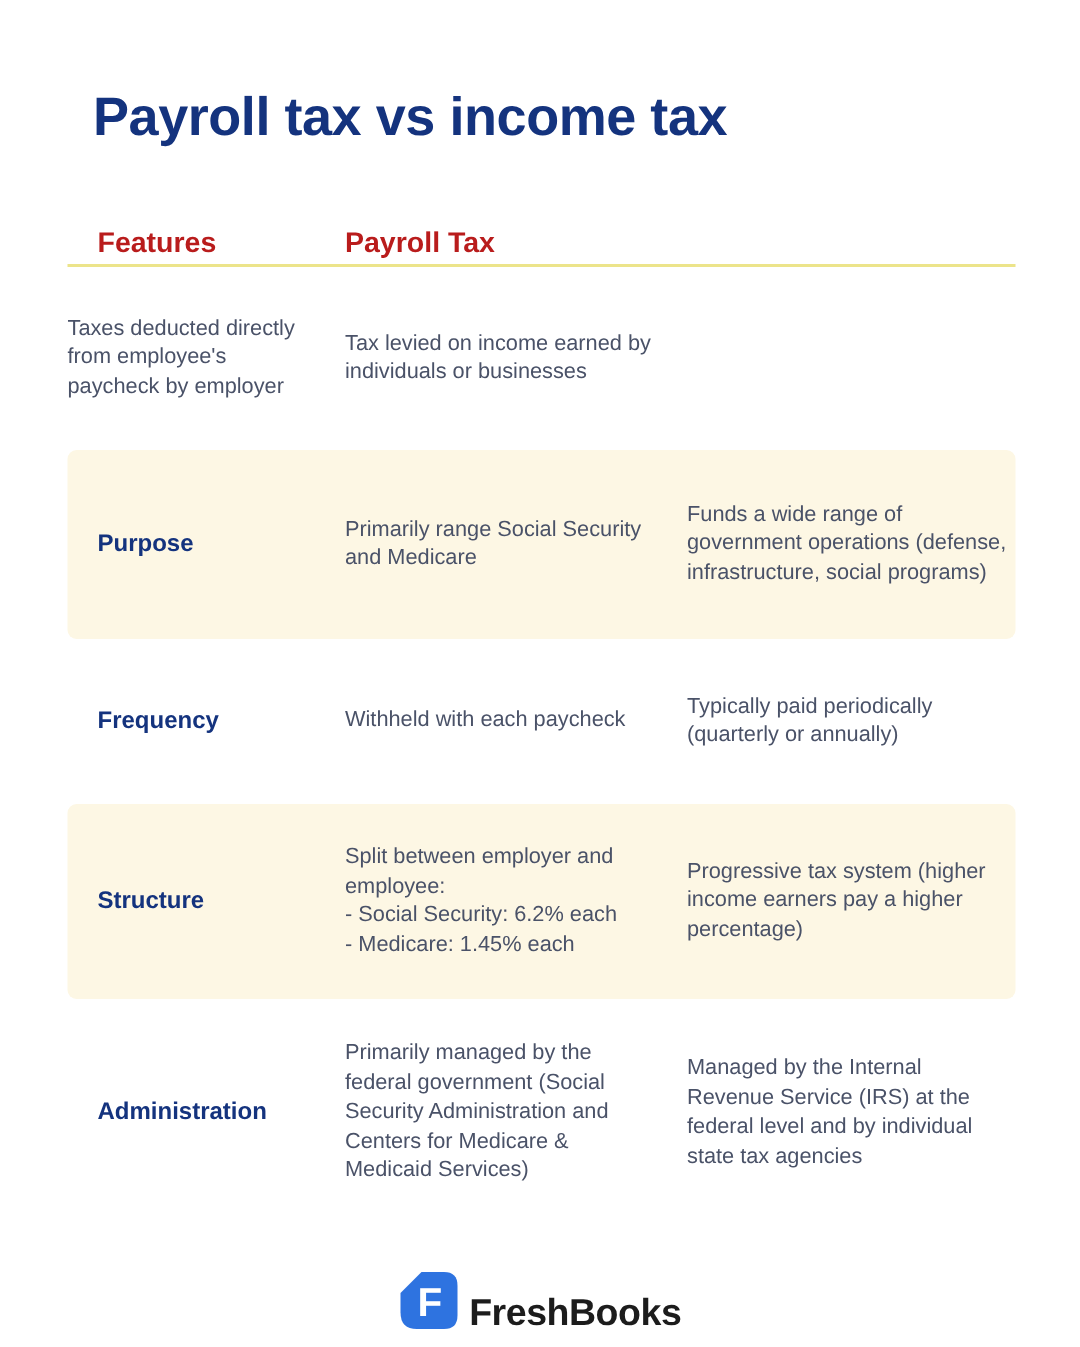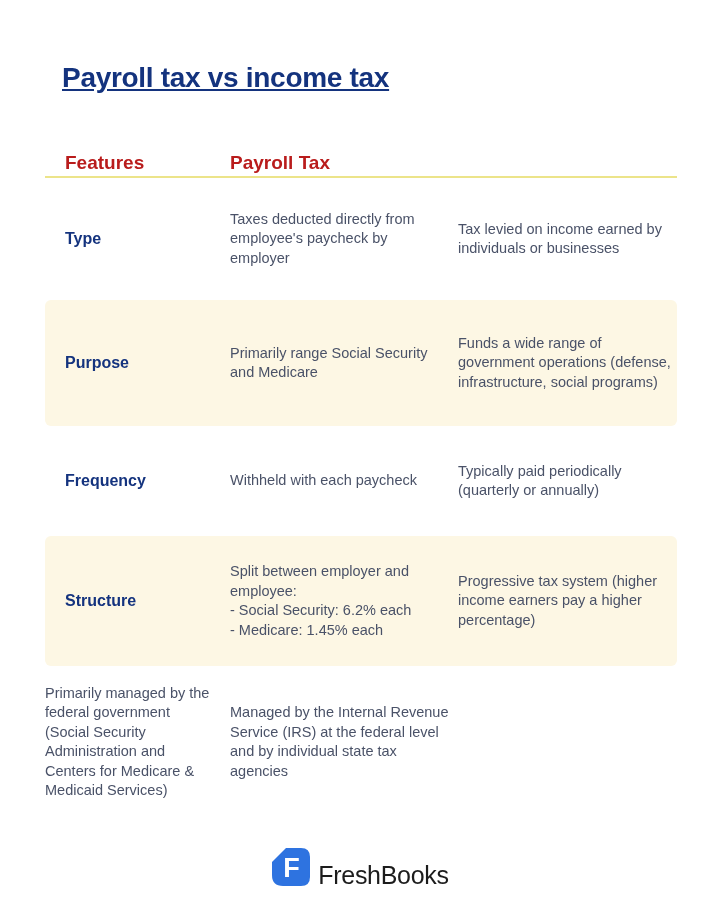--- a/index.html
+++ b/index.html
@@ -6,26 +6,25 @@
   html, body {
     width: 720px; height: 898px;
     background: #ffffff;
     font-family: "Liberation Sans", sans-serif;
     overflow: hidden;
   }
   .page { width: 720px; height: 898px; position: relative; }
 
   .page-title {
     margin: 60px 0 0 62px;
-    font-size: 28px;
+    font-size: 36px;
     line-height: 36px;
     font-weight: 700;
     color: #14337e;
     letter-spacing: -0.3px;
-    text-decoration: underline;
   }
 
   .table-wrap {
     margin: 0 auto 0 45px;
     width: 632px;
   }
 
   .grid-row {
     display: grid;
     grid-template-columns: 185px 228px 1fr;
@@ -79,21 +78,21 @@
     margin-top: 28px;
     display: flex;
     justify-content: center;
     align-items: center;
     gap: 7px;
     height: 44px;
   }
   .logo-mark { width: 40px; height: 44px; display: block; }
   .brand-name {
     font-size: 25px;
-    font-weight: 400;
+    font-weight: 700;
     color: #1c1c1c;
     letter-spacing: -0.3px;
     margin-top: 15px;
   }
 </style>
 </head>
 <body>
 
 <div class="page">
 
@@ -102,21 +101,20 @@
   <div class="table-wrap">
 
     <div class="grid-row header-row">
       <div class="header-cell first">Features</div>
       <div class="header-cell">Payroll Tax</div>
     </div>
 
     <div class="header-divider"></div>
 
     <div class="grid-row data-row row-type">
-      <div class="cell-feature">Type</div>
       <div class="cell-body">Taxes deducted directly from employee's paycheck by employer</div>
       <div class="cell-body last">Tax levied on income earned by individuals or businesses</div>
     </div>
 
     <div class="grid-row data-row highlight row-purpose">
       <div class="cell-feature">Purpose</div>
       <div class="cell-body">Primarily range Social Security and Medicare</div>
       <div class="cell-body last">Funds a wide range of government operations (defense, infrastructure, social programs)</div>
     </div>
 
@@ -128,20 +126,21 @@
 
     <div class="grid-row data-row highlight row-structure">
       <div class="cell-feature">Structure</div>
       <div class="cell-body">Split between employer and employee:
 - Social Security: 6.2% each
 - Medicare: 1.45% each</div>
       <div class="cell-body last">Progressive tax system (higher income earners pay a higher percentage)</div>
     </div>
 
     <div class="grid-row data-row row-administration">
+      <div class="cell-feature">Administration</div>
       <div class="cell-body">Primarily managed by the federal government (Social Security Administration and Centers for Medicare &amp; Medicaid Services)</div>
       <div class="cell-body last">Managed by the Internal Revenue Service (IRS) at the federal level and by individual state tax agencies</div>
     </div>
 
   </div>
 
   <div class="footer">
     <svg class="logo-mark" viewBox="0 0 40 44" xmlns="http://www.w3.org/2000/svg">
       <path d="M 15 2 L 30 2 Q 39 2 39 11 L 39 31 Q 39 40 30 40 L 12 40 Q 1 40 1 29 L 1 16 Z" fill="#2e73e0"></path>
       <text x="20.5" y="31" text-anchor="middle" font-size="27" font-weight="bold" fill="#ffffff" font-family="Liberation Sans, sans-serif">F</text>

